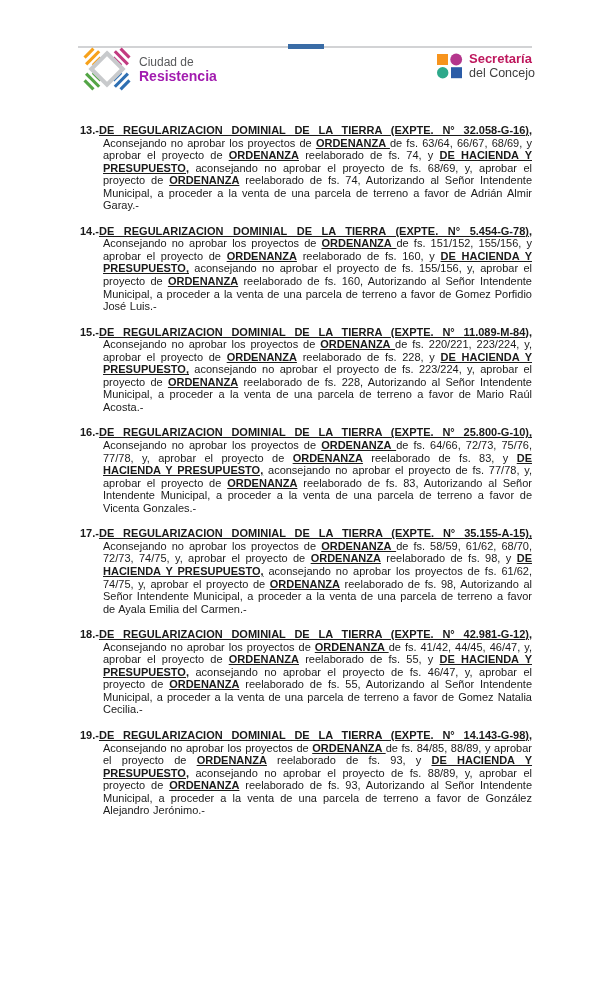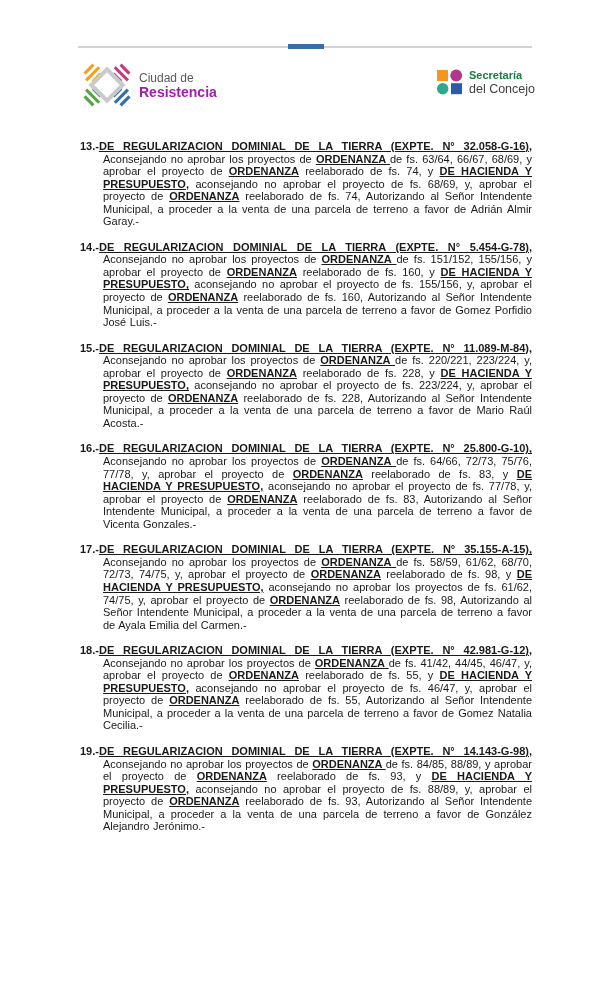--- a/index.html
+++ b/index.html
@@ -10,31 +10,31 @@
     position: relative; overflow: hidden;
     color: #1a1a1a;
   }
   .page { position: absolute; inset: 0; background: #fff; }
 
   
   .top-rule   { position: absolute; left: 78px; top: 46px; width: 454px; height: 2px; background: #d2d3d5; }
   .top-accent { position: absolute; left: 288px; top: 44px; width: 36px; height: 5px; background: #3a6ca6; }
 
   
-  .header { position: absolute; top: 60px; left: 83px; width: 452px;
+  .header { position: absolute; top: 44px; left: 83px; width: 452px;
             display: flex; justify-content: space-between; align-items: flex-start; }
   .logo-left { display: flex; align-items: center; gap: 8px; }
   .logo-left-text .l1 { font-size: 12px;   color: #58595b; line-height: 14px; }
   .logo-left-text .l2 { font-size: 14px; color: #a21caf; font-weight: bold; line-height: 15px; }
   .logo-right { display: flex; align-items: center; gap: 6px; margin-top: 8px; }
-  .logo-right-text .r1 { font-size: 11px; color: #15803d; font-weight: bold; line-height: 14px; }
+  .logo-right-text .r1 { font-size: 13px; color: #be185d; font-weight: bold; line-height: 14px; }
   .logo-right-text .r2 { font-size: 12.5px; color: #404040; line-height: 14px; }
 
   
-  .content { position: absolute; top: 140px; left: 80px; width: 452px; }
+  .content { position: absolute; top: 124px; left: 80px; width: 452px; }
   .item {
     font-size: 11px; line-height: 12.55px;
     text-align: justify;
     padding-left: 23px; text-indent: -23px;
     margin-bottom: 13px;
     color: #1a1a1a;
     word-spacing: 0.5px;
   }
   .item .num { font-weight: bold; }
   .item .bu  { font-weight: bold; text-decoration: underline; }

